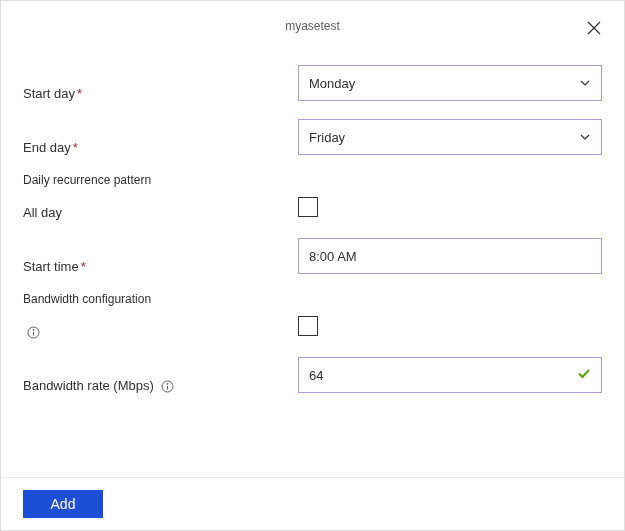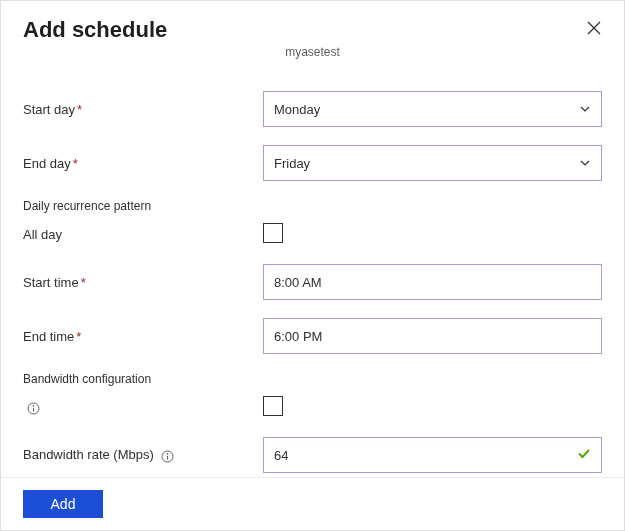--- a/index.html
+++ b/index.html
@@ -55,22 +55,23 @@
       stroke: #323130;
       stroke-width: 1.2;
     }
     .form-body {
       flex: 1;
       padding: 22px 22px 0 22px;
       overflow: auto;
     }
     .row {
       display: flex;
-      align-items: center;
+      align-items: flex-end;
       margin-bottom: 18px;
+      gap: 35px;
     }
     .row .label-col {
       width: 240px;
       flex-shrink: 0;
       font-size: 13px;
       color: #323130;
     }
     .row .input-col {
       flex: 1;
     }
@@ -158,21 +159,20 @@
       cursor: pointer;
       font-family: inherit;
       min-width: 80px;
     }
   </style>
 </head>
 <body>
 
 <div class="panel">
   <div class="header">
-    <div class="title">Add schedule</div>
     <div class="subtitle">myasetest</div>
     <button class="close-btn">
       <span>
         <svg viewBox="0 0 14 14">
             <line x1="1" y1="1" x2="13" y2="13"></line>
             <line x1="13" y1="1" x2="1" y2="13"></line>
           </svg>
       </span>
     </button>
   </div>
@@ -224,30 +224,20 @@
       <div class="label-col">
         <span>Start time</span><span class="req">*</span>
       </div>
       <div class="input-col">
         <div class="text-input">
           <span>8:00 AM</span>
         </div>
       </div>
     </div>
 
-    <div class="row">
-      <div class="label-col">
-        <span>End time</span><span class="req">*</span>
-      </div>
-      <div class="input-col">
-        <div class="text-input">
-          <span>6:00 PM</span>
-        </div>
-      </div>
-    </div>
 
     <div class="section-title">Bandwidth configuration</div>
 
     <div class="row">
       <div class="label-col">
         <span class="info-icon">
           <svg viewBox="0 0 13 13">
               <circle cx="6.5" cy="6.5" r="5.5"></circle>
               <line x1="6.5" y1="5.8" x2="6.5" y2="9.5"></line>
               <circle cx="6.5" cy="3.8" r="0.5" fill="#605e5c"></circle>

